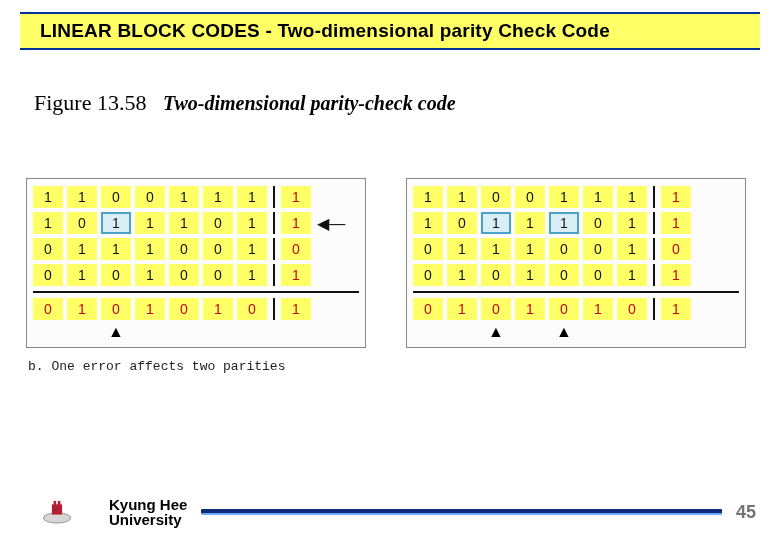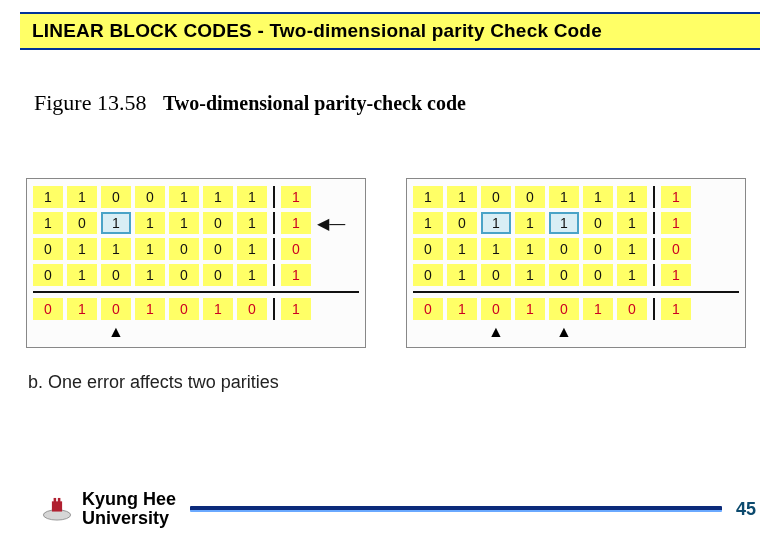--- a/index.html
+++ b/index.html
@@ -9,34 +9,34 @@
     background: #fff;
     font-family: Arial, Helvetica, sans-serif;
     position: relative;
     overflow: hidden;
   }
   .title-bar {
     margin: 12px 20px 0 20px;
     background: #ffff66;
     border-top: 2px solid #003399;
     border-bottom: 2px solid #003399;
-    padding: 6px 12px;
+    padding: 6px 20px;
     font-weight: bold;
     font-size: 19px;
     color: #000;
     letter-spacing: 0.2px;
   }
   .figure-line {
     margin: 40px 0 0 34px;
     font-family: "Times New Roman", serif;
     font-size: 22px;
     color: #000;
   }
   .figure-line .num { font-weight: 400; }
-  .figure-line .caption { font-weight: bold; font-size: 20px; }
+  .figure-line .caption { font-style: italic; font-weight: bold; font-size: 20px; }
   .tables-row {
     display: flex;
     gap: 40px;
     margin: 62px 0 0 26px;
   }
   .parity-box {
     border: 1px solid #888;
     padding: 6px 6px 2px 6px;
     background: #fcfcfc;
     position: relative;
@@ -61,48 +61,48 @@
     margin: 4px 0 4px 0;
   }
   .bottom-arrows {
     display: flex;
     padding-left: 0;
     height: 22px;
   }
   .ba-cell { width: 30px; height: 22px; margin-right: 4px; display:flex; align-items:flex-start; justify-content:center; font-size:16px; }
   .ba-gap { width: 2px; margin: 0 6px 0 2px; }
   .caption-sub {
-    font-family: Liberation Sans, sans-serif;
-    font-size: 18px;
+    font-family: Liberation Mono, monospace;
+    font-size: 13px;
     color: #222;
-    margin: 24px 0 0 2px;
+    margin: 11px 0 0 2px;
   }
   .footer {
     position: absolute;
     left: 0; right: 0; bottom: 12px;
     display: flex;
     align-items: center;
     padding: 0 24px 0 40px;
   }
   .logo {
     width: 34px; height: 26px;
     display: flex; align-items: center; justify-content: center;
     margin-right: 8px;
   }
   .logo svg { width: 34px; height: 26px; }
-  .uni-text { font-size: 18px; font-weight: bold; line-height: 1.05; }
+  .uni-text { font-size: 15px; font-weight: bold; line-height: 1.05; margin-left: 27px; }
   .footer-line {
     flex: 1;
     height: 6px;
     margin-left: 14px;
     background: linear-gradient(to bottom, #0b2a7a 0 60%, #6aa9ff 60% 100%);
     border-radius: 1px;
   }
   .page-num {
-    font-size: 18px; color: #0c4a6e; font-weight: bold;
+    font-size: 18px; color: #737373; font-weight: bold;
     margin-left: 14px; margin-top: 0; text-align: right;
   }
 </style>
 </head>
 <body>
 
 <div class="title-bar">LINEAR BLOCK CODES - Two-dimensional parity Check Code</div>
 
 <div class="figure-line">
   <span class="num">Figure 13.58</span>

